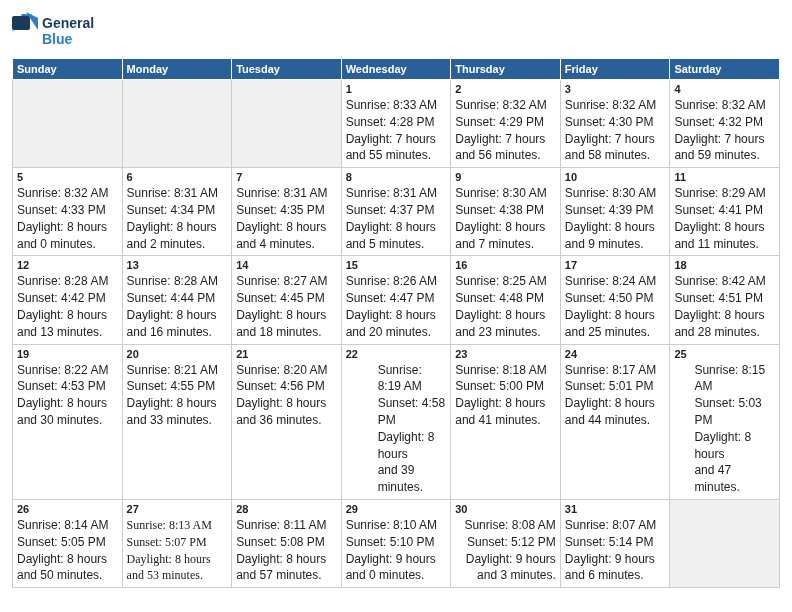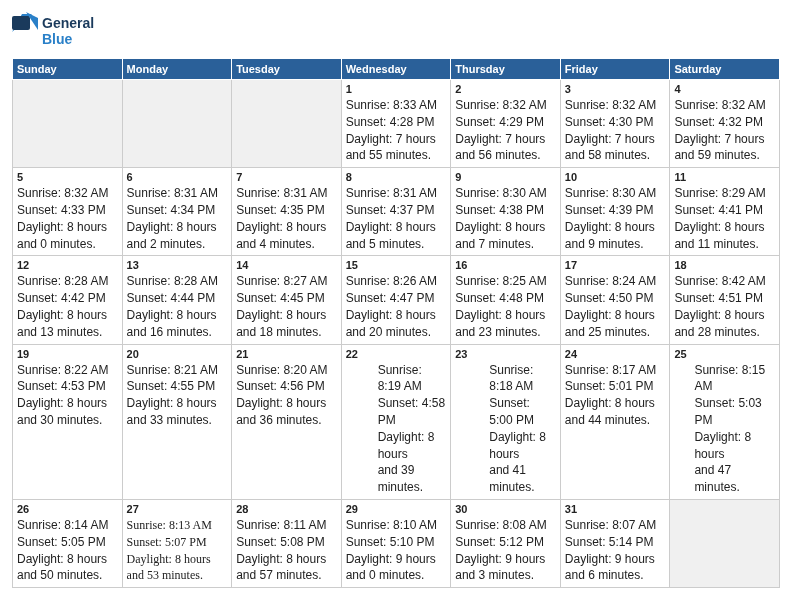--- a/index.html
+++ b/index.html
@@ -269,21 +269,21 @@
           </td>
           <td>
             <span class="day-number">22</span>
             <div class="cell-text" style="white-space: pre-line; margin-left: 32px;">Sunrise: 8:19 AM
 Sunset: 4:58 PM
 Daylight: 8 hours
 and 39 minutes.</div>
           </td>
           <td>
             <span class="day-number">23</span>
-            <div class="cell-text" style="white-space: pre-line; margin-left: 34px;">Sunrise: 8:18 AM
+            <div class="cell-text" style="white-space: pre-line;">Sunrise: 8:18 AM
 Sunset: 5:00 PM
 Daylight: 8 hours
 and 41 minutes.</div>
           </td>
           <td>
             <span class="day-number">24</span>
             <div class="cell-text" style="white-space: pre-line;">Sunrise: 8:17 AM
 Sunset: 5:01 PM
 Daylight: 8 hours
 and 44 minutes.</div>
@@ -320,21 +320,21 @@
           </td>
           <td>
             <span class="day-number">29</span>
             <div class="cell-text" style="white-space: pre-line;">Sunrise: 8:10 AM
 Sunset: 5:10 PM
 Daylight: 9 hours
 and 0 minutes.</div>
           </td>
           <td>
             <span class="day-number">30</span>
-            <div class="cell-text" style="white-space: pre-line;">Sunrise: 8:08 AM
+            <div class="cell-text" style="white-space: pre-line; text-align: right;">Sunrise: 8:08 AM
 Sunset: 5:12 PM
 Daylight: 9 hours
 and 3 minutes.</div>
           </td>
           <td>
             <span class="day-number">31</span>
             <div class="cell-text" style="white-space: pre-line;">Sunrise: 8:07 AM
 Sunset: 5:14 PM
 Daylight: 9 hours
 and 6 minutes.</div>

